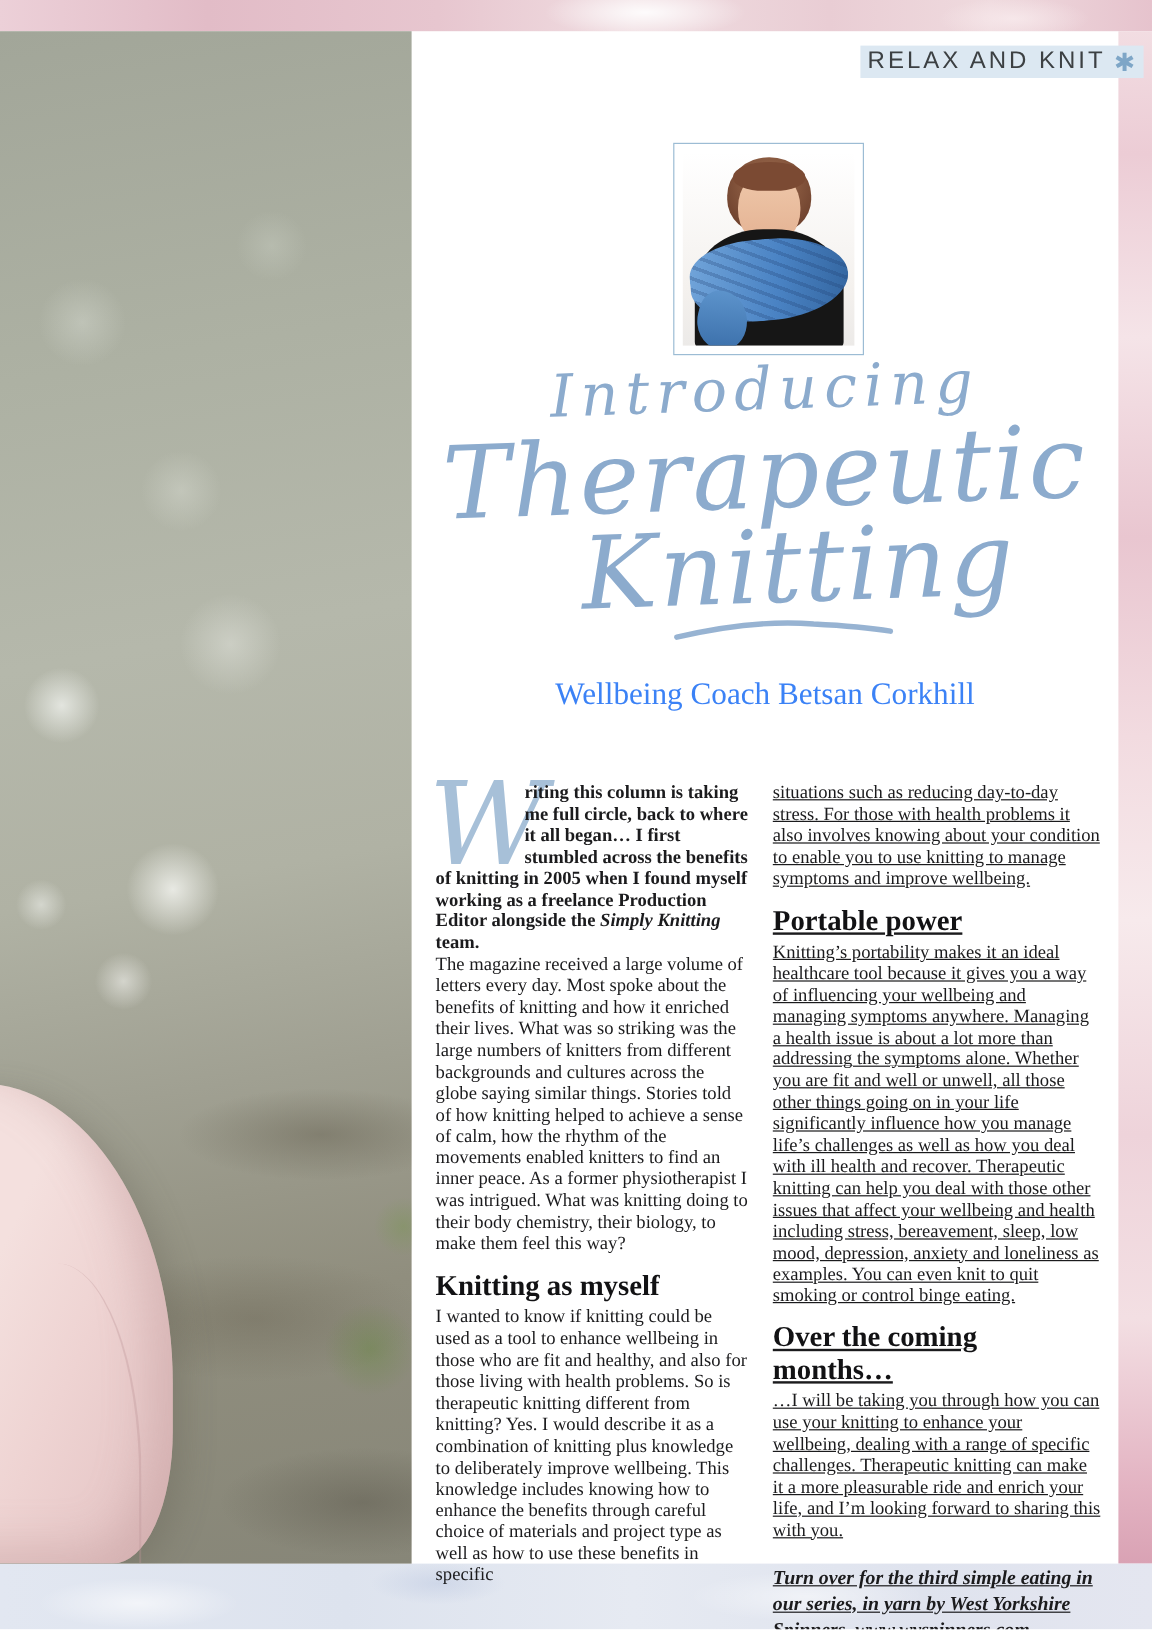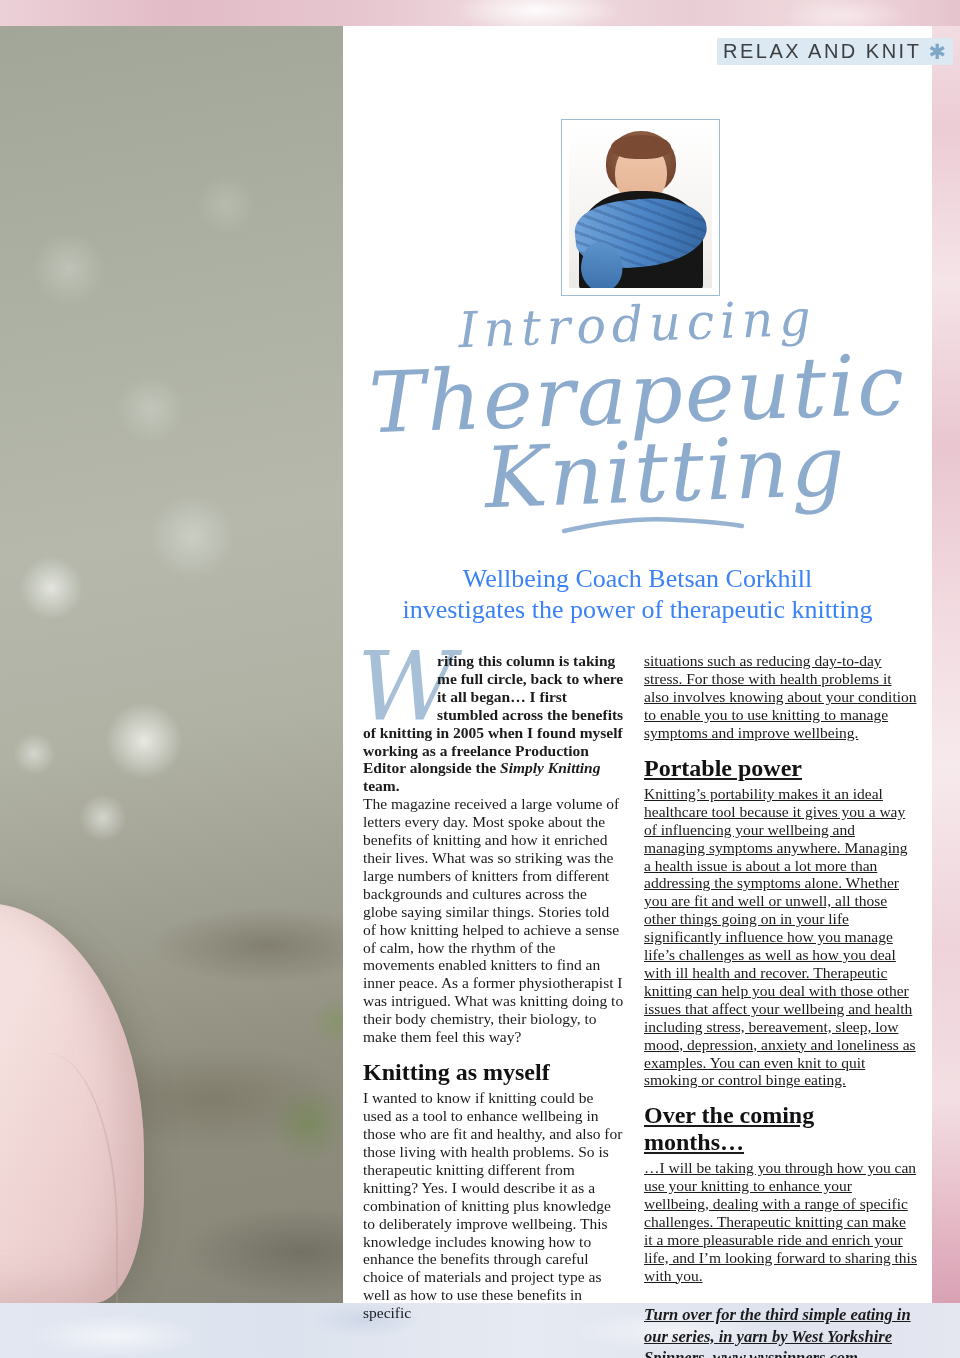--- a/index.html
+++ b/index.html
@@ -175,21 +175,20 @@
     <div class="t-line3">Knitting</div>
     <div class="flourish">
       <svg width="190" height="24" viewBox="0 0 190 24">
         <path d="M6 19 Q 70 4 120 8 Q 160 10 184 14" stroke="#8cabcd" stroke-width="4.5" fill="none" stroke-linecap="round" opacity="0.9"></path>
       </svg>
     </div>
   </div>
 
   <div class="subtitle">
     <div>Wellbeing Coach Betsan Corkhill</div>
-    <div>investigates the power of therapeutic knitting</div>
   </div>
 
   <div class="col col-left">
     <p class="intro-par"><span class="dropcap">W</span><span>riting this column is taking me full circle, back to where it all began… I first stumbled across the benefits of knitting in 2005 when I found myself working as a freelance Production Editor alongside the </span><span class="mag-name">Simply Knitting</span><span> team.</span></p>
 
     <p>The magazine received a large volume of letters every day. Most spoke about the benefits of knitting and how it enriched their lives. What was so striking was the large numbers of knitters from different backgrounds and cultures across the globe saying similar things. Stories told of how knitting helped to achieve a sense of calm, how the rhythm of the movements enabled knitters to find an inner peace. As a former physiotherapist I was intrigued. What was knitting doing to their body chemistry, their biology, to make them feel this way?</p>
 
     <h3>Knitting as myself</h3>
     <p>I wanted to know if knitting could be used as a tool to enhance wellbeing in those who are fit and healthy, and also for those living with health problems. So is therapeutic knitting different from knitting? Yes. I would describe it as a combination of knitting plus knowledge to deliberately improve wellbeing. This knowledge includes knowing how to enhance the benefits through careful choice of materials and project type as well as how to use these benefits in specific</p>
   </div>

